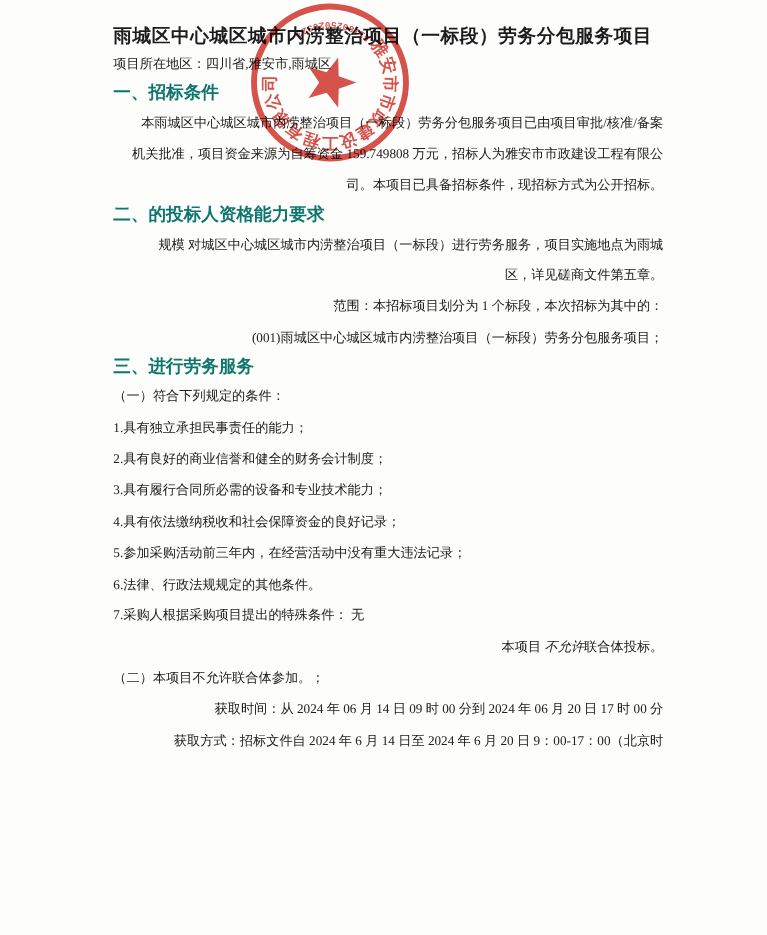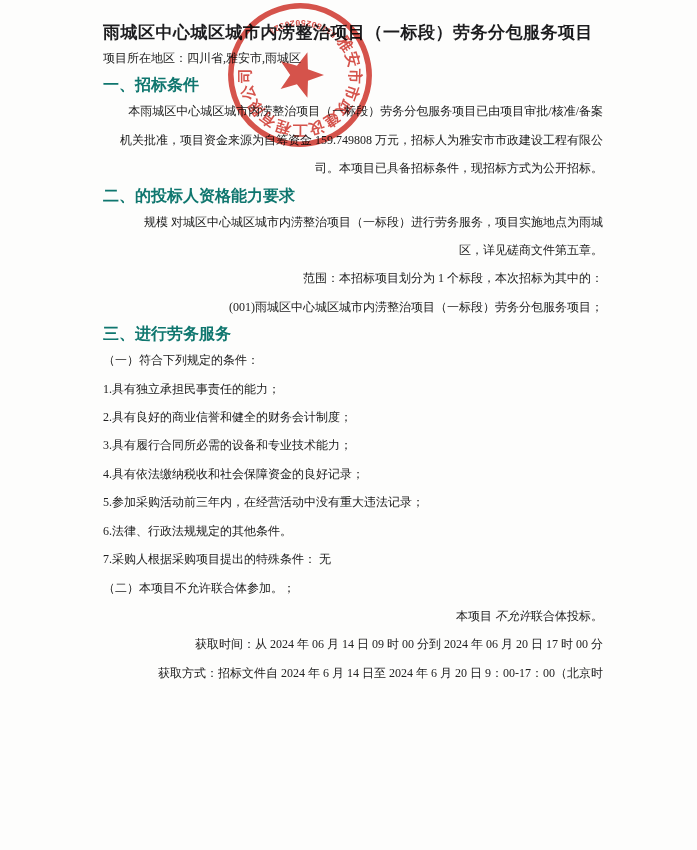--- a/index.html
+++ b/index.html
@@ -61,22 +61,22 @@
 
     <h2 class="sec mt3">三、进行劳务服务</h2>
     <p class="line">（一）符合下列规定的条件：</p>
     <p class="line">1.具有独立承担民事责任的能力；</p>
     <p class="line">2.具有良好的商业信誉和健全的财务会计制度；</p>
     <p class="line">3.具有履行合同所必需的设备和专业技术能力；</p>
     <p class="line">4.具有依法缴纳税收和社会保障资金的良好记录；</p>
     <p class="line">5.参加采购活动前三年内，在经营活动中没有重大违法记录；</p>
     <p class="line">6.法律、行政法规规定的其他条件。</p>
     <p class="line">7.采购人根据采购项目提出的特殊条件： 无</p>
+    <p class="line indent note"><span>本项目 </span><i>不允许</i><span>联合体投标。</span></p>
     <p class="line">（二）本项目不允许联合体参加。；</p>
-    <p class="line indent note"><span>本项目 </span><i>不允许</i><span>联合体投标。</span></p>
 
     <p class="line indent">获取时间：从 2024 年 06 月 14 日 09 时 00 分到 2024 年 06 月 20 日 17 时 00 分</p>
     <p class="line indent">获取方式：招标文件自 2024 年 6 月 14 日至 2024 年 6 月 20 日 9：00-17：00（北京时</p>
   </div>
 
   <svg class="seal" viewBox="0 0 160 160" aria-hidden="true">
     <defs>
       <path id="nameArc" d="M 34.7,101.1 A 50,50 0 1 1 125.3,101.1"></path>
       <path id="numArc" d="M 32.4,107.5 A 55,55 0 0 0 127.6,107.5"></path>
     </defs>

